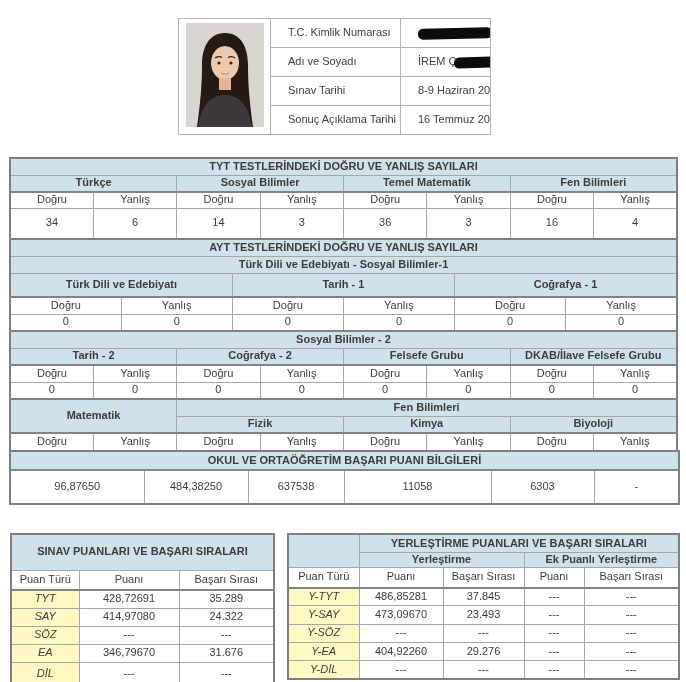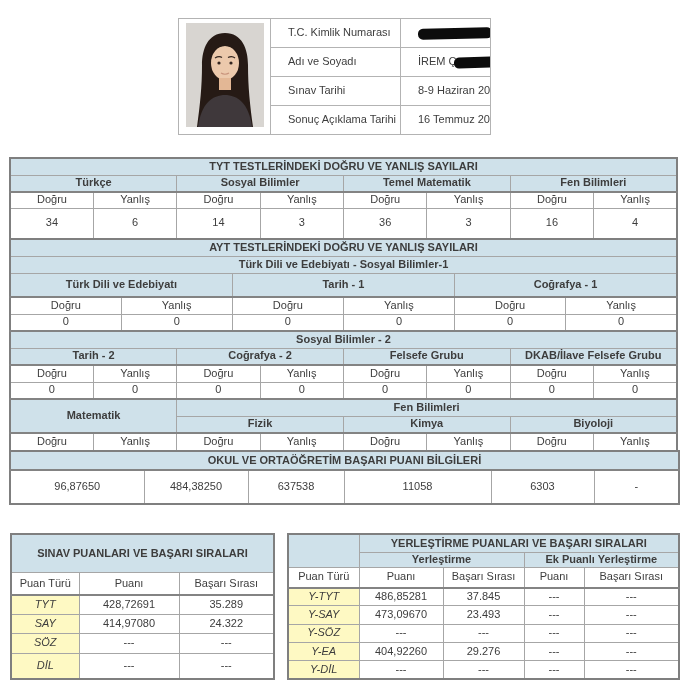--- a/index.html
+++ b/index.html
@@ -282,20 +282,25 @@
     <tr style="height:18px">
           <td class="gray">SAY</td>
           <td>414,97080</td>
           <td>24.322</td>
         </tr>
     <tr style="height:18px">
           <td class="gray">SÖZ</td>
           <td>---</td>
           <td>---</td>
         </tr>
+    <tr style="height:18px">
+          <td class="gray">EA</td>
+          <td>346,79670</td>
+          <td>31.676</td>
+        </tr>
     <tr style="height:24px">
           <td class="gray">DİL</td>
           <td>---</td>
           <td>---</td>
         </tr>
   </tbody>
     </table>
 
   <table class="grid sec-yer">
     <colgroup>

